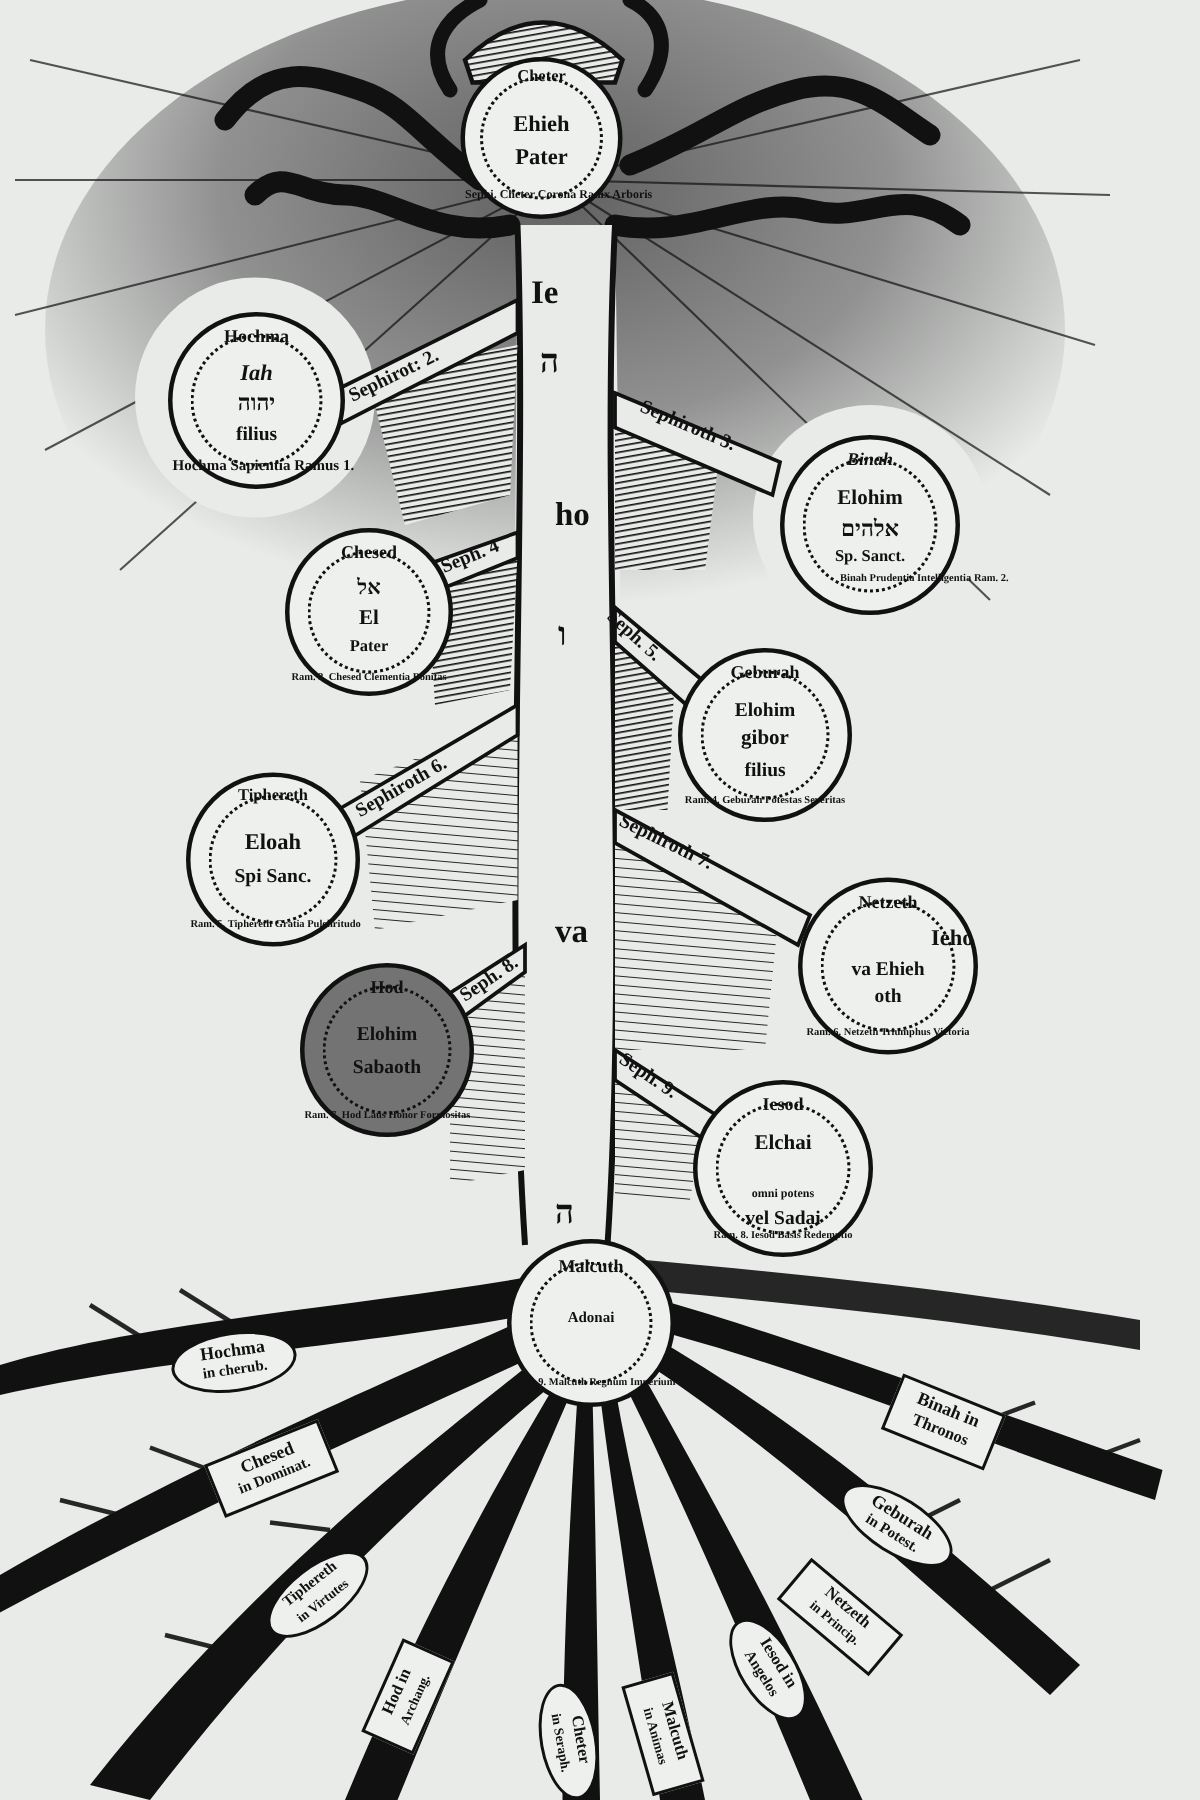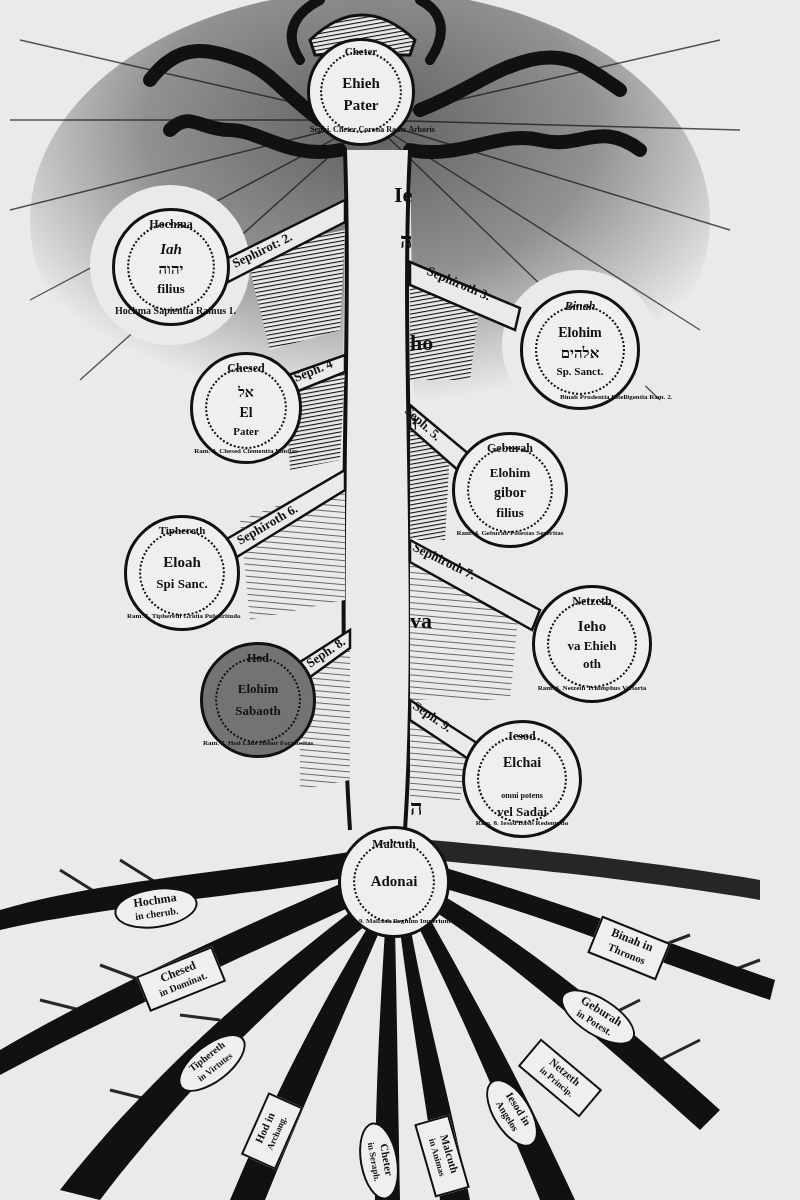--- a/index.html
+++ b/index.html
@@ -14,21 +14,21 @@
   svg text { font-family: "Liberation Serif", "DejaVu Serif", serif; fill: #111; font-weight: bold; }
   .label-html {
     position: absolute;
     font-family: "Liberation Serif", serif;
     font-weight: bold;
     color: #111;
     white-space: nowrap;
     text-align: center;
     pointer-events: none;
   }
-  .trunk-letter { font-size: 22px; margin-left: 40px; }
+  .trunk-letter { font-size: 22px; }
 </style>
 </head>
 <body>
 
 <div id="stage">
 <svg width="800" height="1200" viewBox="0 0 800 1200" xmlns="http://www.w3.org/2000/svg">
   <defs>
     <pattern id="hatch" width="4" height="4" patternUnits="userSpaceOnUse" patternTransform="rotate(80)">
       <rect width="4" height="4" fill="#e9ebe9"></rect>
       <line x1="0" y1="0" x2="0" y2="4" stroke="#111" stroke-width="2.2"></line>
@@ -164,21 +164,21 @@
   <div class="label-html" style="left:0;right:0;top:70px;font-size:13px;">filius</div>
   <div class="label-html" style="left:0;right:4px;top:94px;font-size:10px;">Hochma Sapientia Ramus 1.</div>
 </div>
 
 <div style="position:absolute;left:520px;top:290px;width:120px;height:120px;border-radius:50%;background:#eef0ee;border:3px solid #111;box-sizing:border-box;">
   <div style="position:absolute;inset:12px;border-radius:50%;border:2px dotted #111;"></div>
   <div class="label-html" style="left:0;right:0;top:6px;font-size:12px;font-style:italic;">Binah</div>
   <div class="label-html" style="left:0;right:0;top:32px;font-size:14px;">Elohim</div>
   <div class="label-html" style="left:0;right:0;top:52px;font-size:15px;">אלהים</div>
   <div class="label-html" style="left:0;right:0;top:72px;font-size:11px;">Sp. Sanct.</div>
-  <div class="label-html" style="left:0;right:0;top:100px;font-size:7px;margin-left:37px;">Binah Prudentia Intelligentia Ram. 2.</div>
+  <div class="label-html" style="left:0;right:0;top:88px;font-size:7px;margin-left:37px;">Binah Prudentia Intelligentia Ram. 2.</div>
 </div>
 
 <div style="position:absolute;left:190px;top:352px;width:112px;height:112px;border-radius:50%;background:#eef0ee;border:3px solid #111;box-sizing:border-box;">
   <div style="position:absolute;inset:12px;border-radius:50%;border:2px dotted #111;"></div>
   <div class="label-html" style="left:0;right:0;top:6px;font-size:12px;">Chesed</div>
   <div class="label-html" style="left:0;right:0;top:30px;font-size:14px;">אל</div>
   <div class="label-html" style="left:0;right:0;top:50px;font-size:14px;">El</div>
   <div class="label-html" style="left:0;right:0;top:70px;font-size:11px;">Pater</div>
   <div class="label-html" style="left:0;right:0;top:92px;font-size:7px;">Ram. 3. Chesed Clementia Bonitas</div>
 </div>
@@ -196,21 +196,21 @@
   <div style="position:absolute;inset:12px;border-radius:50%;border:2px dotted #111;"></div>
   <div class="label-html" style="left:0;right:0;top:6px;font-size:11px;">Tiphereth</div>
   <div class="label-html" style="left:0;right:0;top:36px;font-size:15px;">Eloah</div>
   <div class="label-html" style="left:0;right:0;top:58px;font-size:13px;">Spi Sanc.</div>
   <div class="label-html" style="left:0;right:0;top:94px;font-size:7px;">Ram. 5. Tiphereth Gratia Pulchritudo</div>
 </div>
 
 <div style="position:absolute;left:532px;top:585px;width:120px;height:118px;border-radius:50%;background:#eef0ee;border:3px solid #111;box-sizing:border-box;">
   <div style="position:absolute;inset:12px;border-radius:50%;border:2px dotted #111;"></div>
   <div class="label-html" style="left:0;right:0;top:6px;font-size:12px;">Netzeth</div>
-  <div class="label-html" style="left:0;right:0;top:30px;font-size:15px;">Ieho</div>
+  <div class="label-html" style="left:0;right:0;top:30px;font-size:15px;text-align:right;">Ieho</div>
   <div class="label-html" style="left:0;right:0;top:50px;font-size:13px;">va Ehieh</div>
   <div class="label-html" style="left:0;right:0;top:68px;font-size:13px;">oth</div>
   <div class="label-html" style="left:0;right:0;top:96px;font-size:7px;">Ram. 6. Netzeth Triumphus Victoria</div>
 </div>
 
 <div style="position:absolute;left:200px;top:642px;width:116px;height:116px;border-radius:50%;background:#737373;border:3px solid #111;box-sizing:border-box;">
   <div style="position:absolute;inset:12px;border-radius:50%;border:2px dotted #111;"></div>
   <div class="label-html" style="left:0;right:0;top:6px;font-size:12px;">Hod</div>
   <div class="label-html" style="left:0;right:0;top:36px;font-size:13px;">Elohim</div>
   <div class="label-html" style="left:0;right:0;top:58px;font-size:13px;">Sabaoth</div>
@@ -223,21 +223,21 @@
   <div class="label-html" style="left:0;right:0;top:32px;font-size:14px;">Elchai</div>
   <div class="label-html" style="left:0;right:0;top:50px;font-size:13px;margin-top:31px;">vel Sadai</div>
   <div class="label-html" style="left:0;right:0;top:68px;font-size:8px;">omni potens</div>
   <div class="label-html" style="left:0;right:0;top:96px;font-size:7px;">Ram. 8. Iesod Basis Redemptio</div>
 </div>
 
 
 <div style="position:absolute;left:338px;top:826px;width:112px;height:112px;border-radius:50%;background:#eef0ee;border:3px solid #111;box-sizing:border-box;">
   <div style="position:absolute;inset:12px;border-radius:50%;border:2px dotted #111;"></div>
   <div class="label-html" style="left:0;right:0;top:8px;font-size:12px;">Malcuth</div>
-  <div class="label-html" style="left:0;right:0;top:44px;font-size:15px;">Adonai</div>
+  <div class="label-html" style="left:0;right:0;top:44px;font-size:10px;">Adonai</div>
   <div class="label-html" style="left:0;right:0;top:88px;font-size:7px;">Ram. 9. Malcuth Regnum Imperium</div>
 </div>
 
 
 <div style="position:absolute;left:114px;top:888px;width:80px;height:36px;border-radius:50%;background:#eef0ee;border:2px solid #111;transform:rotate(-8deg);">
   <div class="label-html" style="left:0;right:0;top:3px;font-size:12px;">Hochma</div>
   <div class="label-html" style="left:0;right:0;top:18px;font-size:10px;">in cherub.</div>
 </div>
 <div style="position:absolute;left:140px;top:960px;width:78px;height:34px;background:#eef0ee;border:2px solid #111;transform:rotate(-22deg);">
   <div class="label-html" style="left:0;right:0;top:2px;font-size:12px;">Chesed</div>

